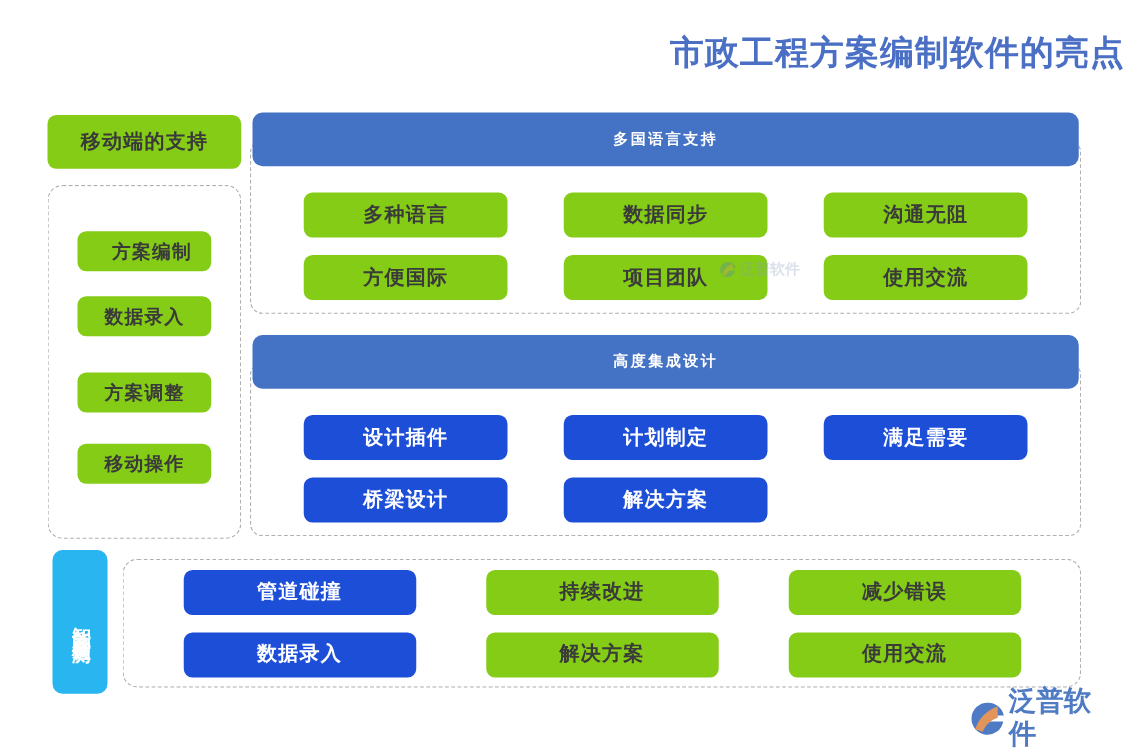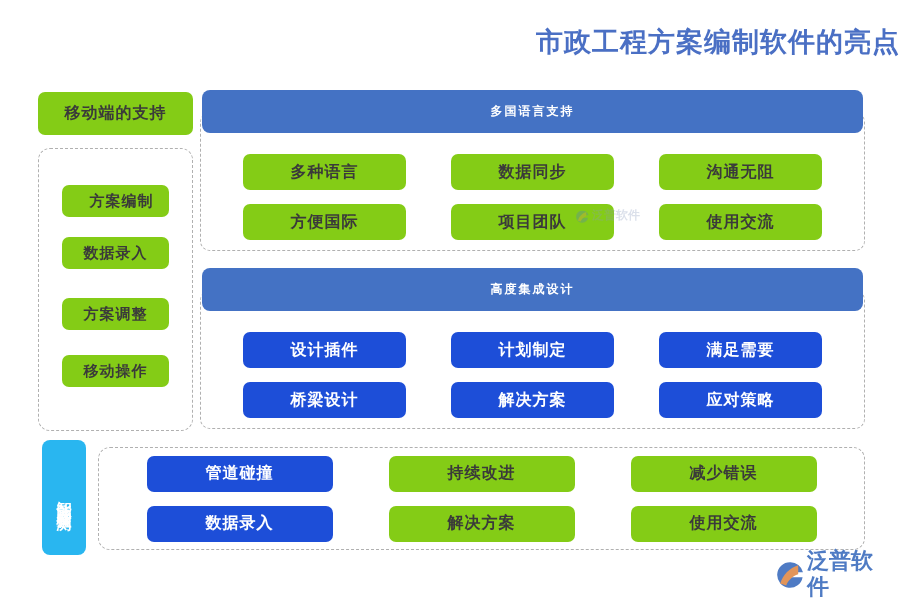--- a/index.html
+++ b/index.html
@@ -273,21 +273,20 @@
 
 <div class="section" id="section-1">
   <div class="section-dashed"></div>
   <div class="section-header">高度集成设计</div>
   <div class="section-grid">
     <div class="pill dark">设计插件</div>
     <div class="pill dark">计划制定</div>
     <div class="pill dark">满足需要</div>
     <div class="pill dark">桥梁设计</div>
     <div class="pill dark">解决方案</div>
-    <div class="pill dark">应对策略</div>
   </div>
 </div>
 
 <div id="vertical-label">智能冲突检测</div>
 
 <div class="dashed-box" id="bottom-dashed"></div>
 
 <div id="bottom-grid">
   <div class="pill dark">管道碰撞</div>
   <div class="pill light">持续改进</div>

